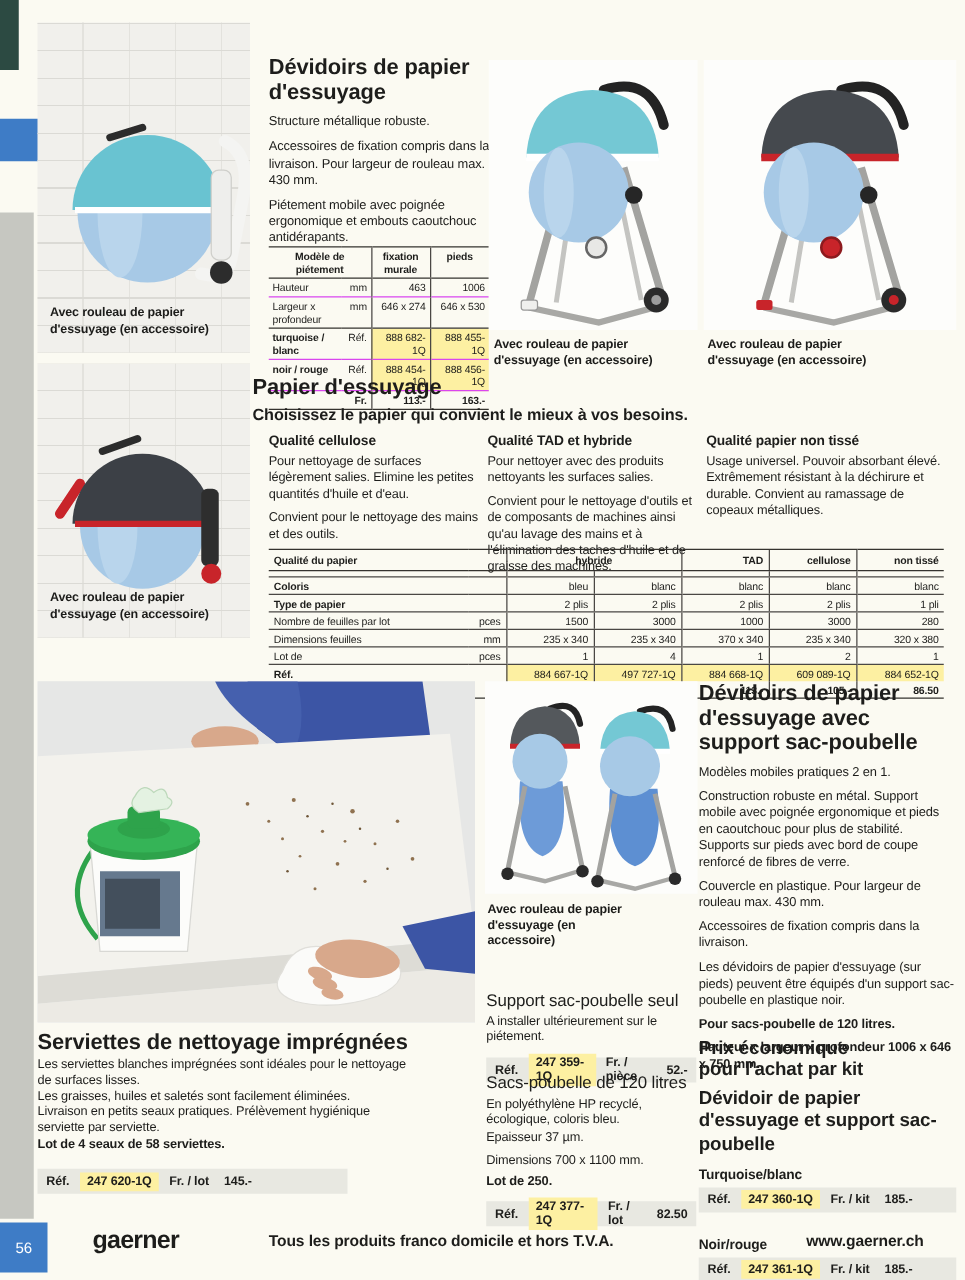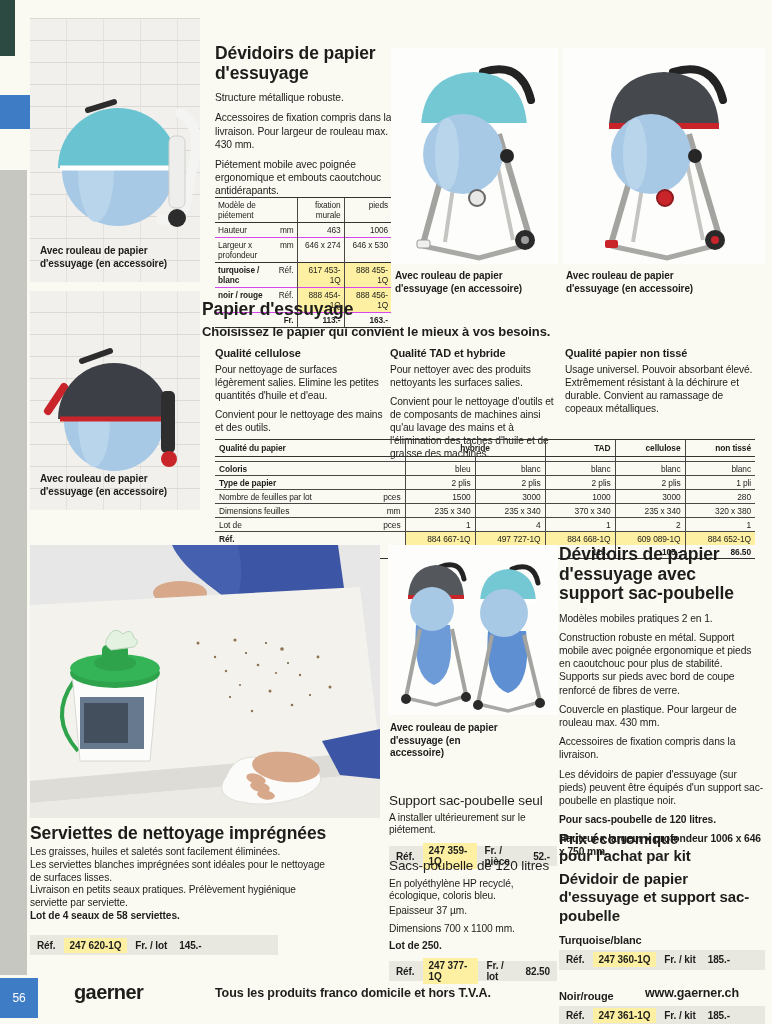--- a/index.html
+++ b/index.html
@@ -39,21 +39,21 @@
   .b{font-weight:bold;}
 
   #sec-dispensers{position:absolute;left:215px;top:44px;width:180px;}
 
   
   #spec-table-wrap{position:absolute;left:215px;top:197px;width:176px;}
   table{border-collapse:collapse;table-layout:fixed;width:100%;}
   .spec{font-size:8.3px;}
   .spec td{padding:2px 3px;vertical-align:top;}
   .spec td.v{border-left:1px solid #4a4744;text-align:right;}
-  .spec tr.hd td{border-top:1.6px solid #35332f;border-bottom:1px solid #35332f;font-weight:normal;}
+  .spec tr.hd td{border-top:1.6px solid #35332f;border-bottom:1px solid #35332f;font-weight:bold;text-align:center;}
   .spec tr.rr td{border-top:1px solid #d946ef;}
   .spec tr.strong td{border-top:1.6px solid #35332f;}
   .spec tr.last td{border-bottom:1.6px solid #35332f;}
   .yellow{background:#fdf0a2;}
   .valb{font-weight:bold;}
 
   #sec-paper-head{position:absolute;left:202px;top:300px;width:545px;}
   #sec-paper-head .h-big{margin-bottom:4px;}
   .paper-sub{font-size:13px;font-weight:bold;}
   .paper-col{position:absolute;top:347px;}
@@ -172,21 +172,21 @@
       </tr>
       <tr class="rr">
         <td>Largeur x profondeur</td>
         <td style="text-align:right">mm</td>
         <td class="v">646 x 274</td>
         <td class="v">646 x 530</td>
       </tr>
       <tr class="strong">
         <td class="b">turquoise / blanc</td>
         <td style="text-align:right">Réf.</td>
-        <td class="v yellow">617 453-1Q</td>
+        <td class="v yellow">888 682-1Q</td>
         <td class="v yellow">888 455-1Q</td>
       </tr>
       <tr class="rr">
         <td class="b">noir / rouge</td>
         <td style="text-align:right">Réf.</td>
         <td class="v yellow">888 454-1Q</td>
         <td class="v yellow">888 456-1Q</td>
       </tr>
       <tr class="rr last">
         <td></td>
@@ -456,22 +456,22 @@
     <div class="refbar">
       <span>Réf.</span>
       <span class="refchip">247 377-1Q</span>
       <span>Fr. / lot</span>
       <span class="pval">82.50</span>
     </div>
   </div>
 
   <div id="sec-serviettes">
     <h2 class="h-big">Serviettes de nettoyage imprégnées</h2>
+    <p class="tight-p">Les serviettes blanches imprégnées sont idéales pour le nettoyage de surfaces lisses.</p>
     <p class="tight-p">Les graisses, huiles et saletés sont facilement éliminées.</p>
-    <p class="tight-p">Les serviettes blanches imprégnées sont idéales pour le nettoyage de surfaces lisses.</p>
     <p class="tight-p">Livraison en petits seaux pratiques. Prélèvement hygiénique serviette par serviette.</p>
     <p class="tight-p b">Lot de 4 seaux de 58 serviettes.</p>
     <div class="refbar">
       <span>Réf.</span>
       <span class="refchip">247 620-1Q</span>
       <span>Fr. / lot</span>
       <span class="pval">145.-</span>
     </div>
   </div>
 

